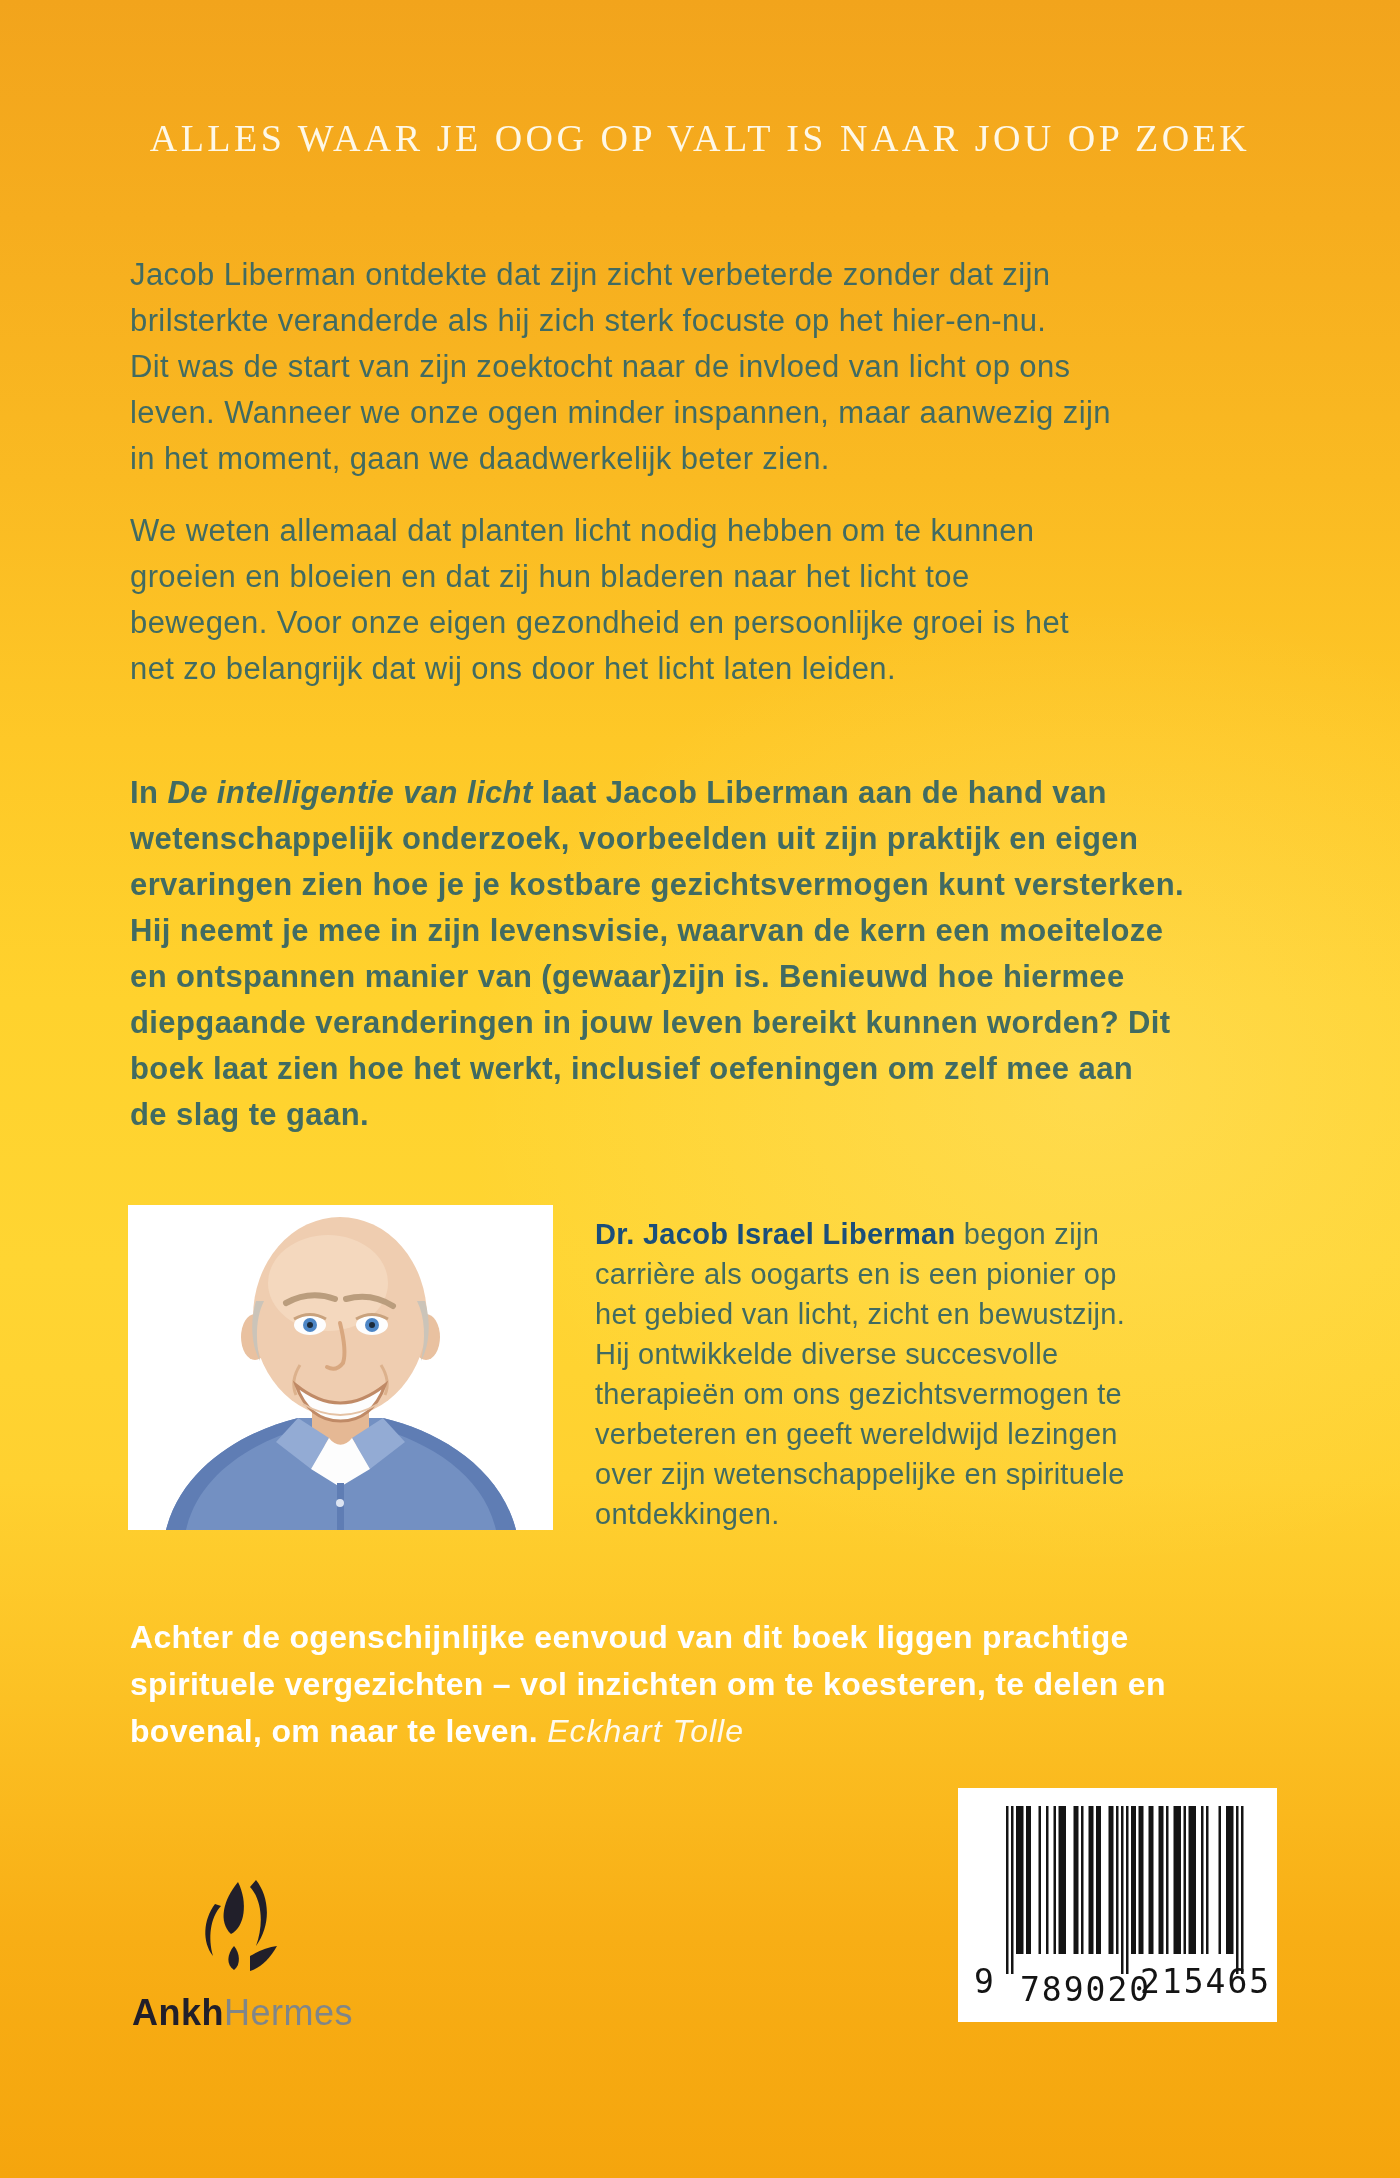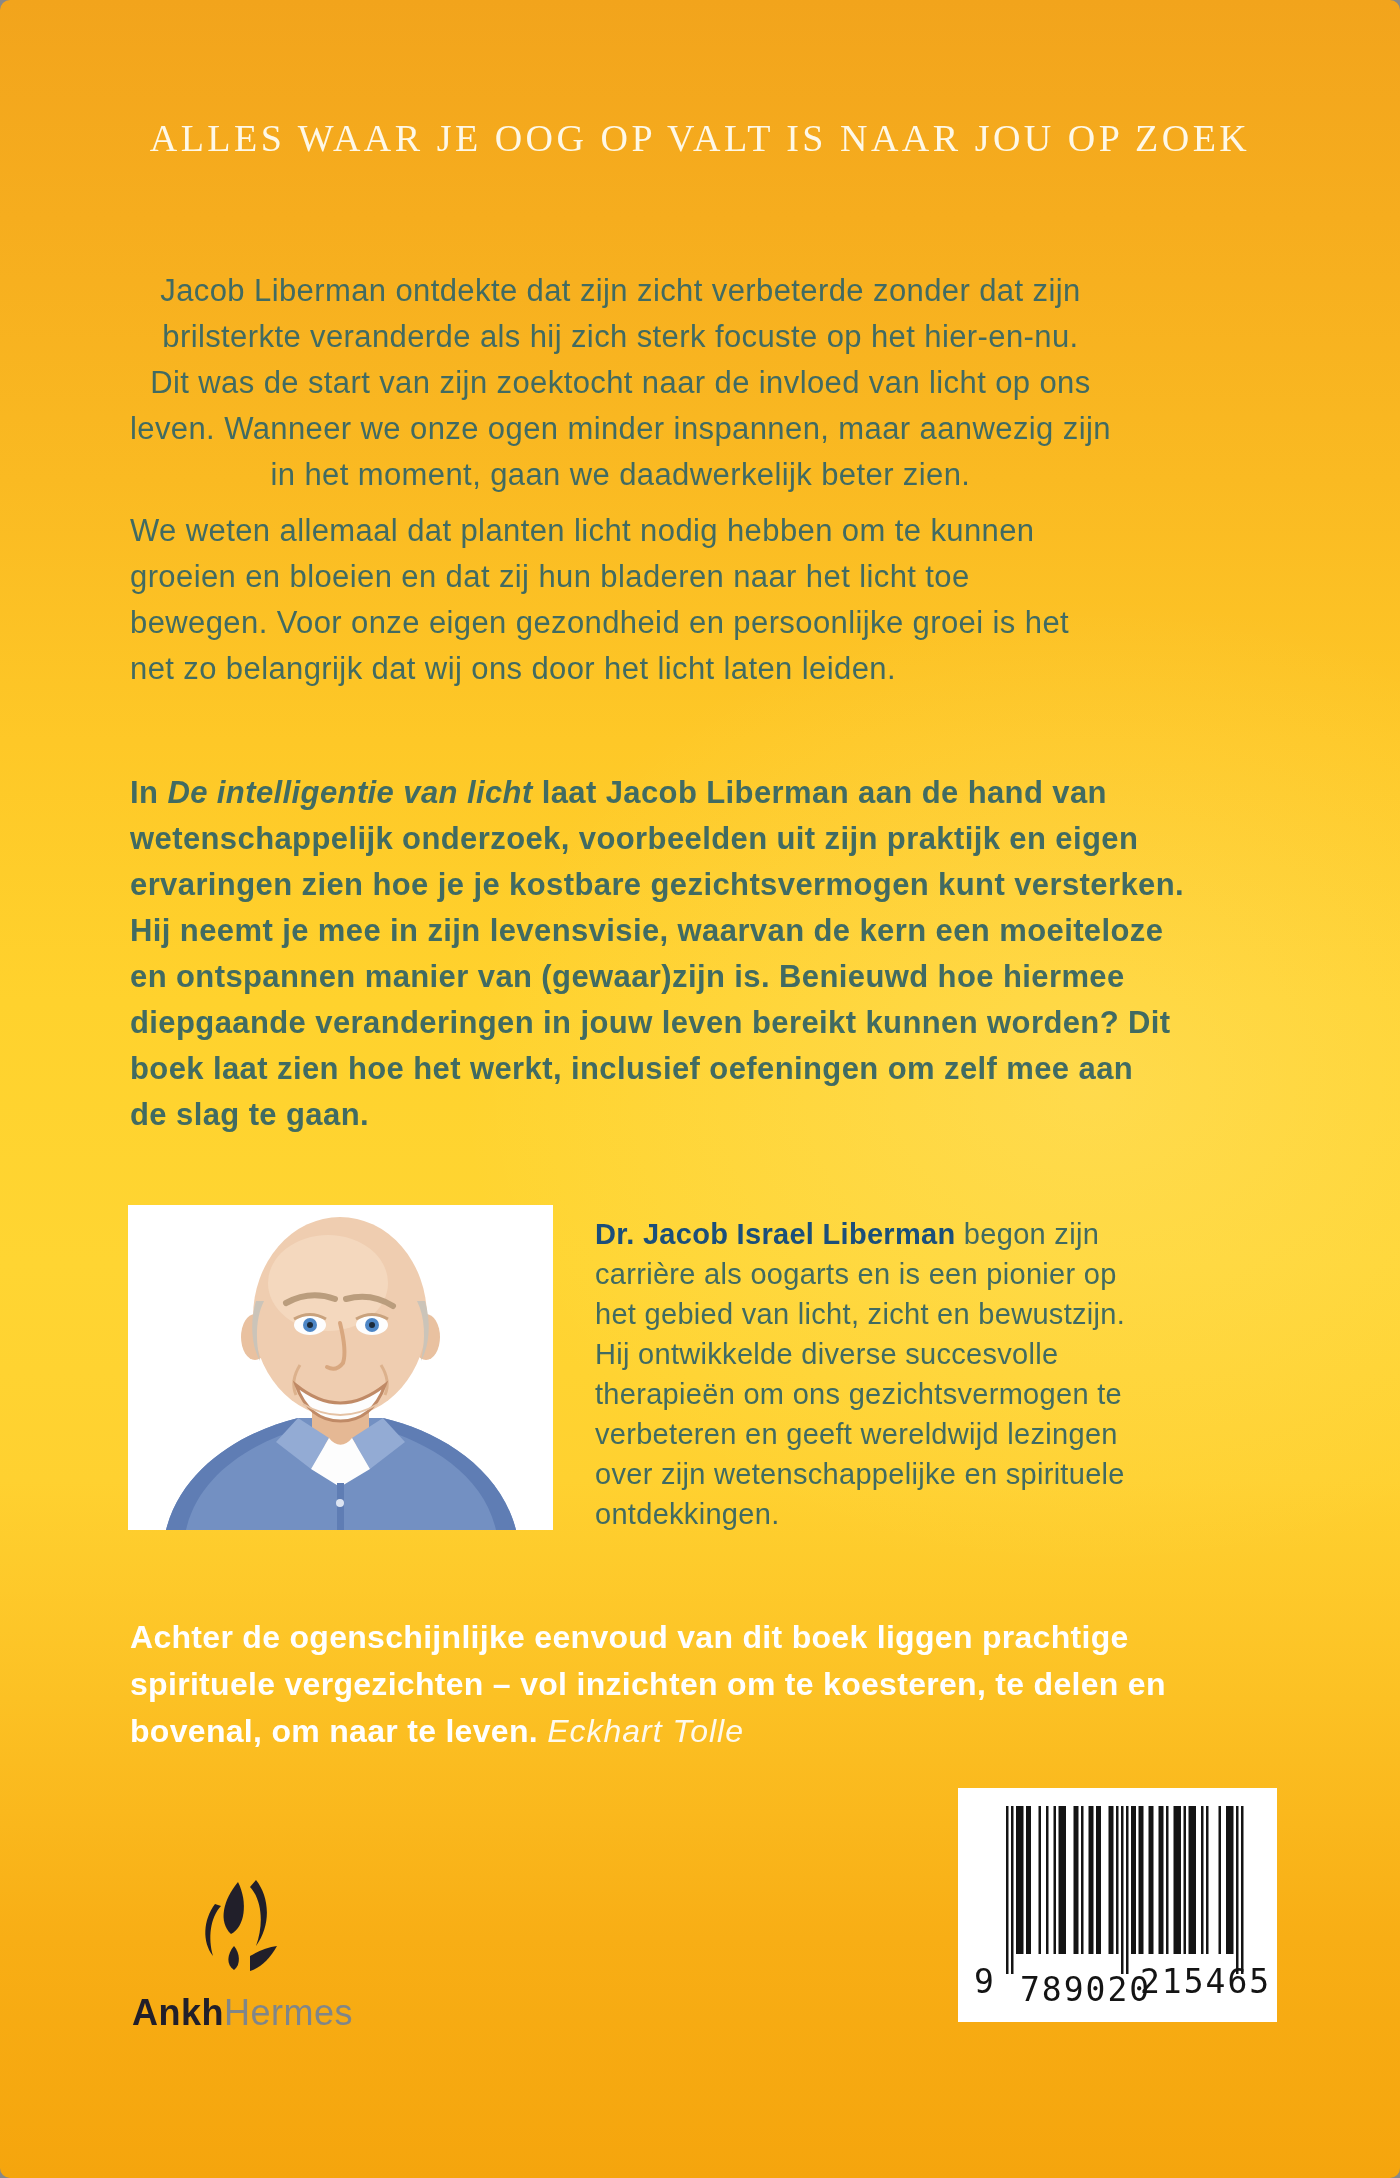--- a/index.html
+++ b/index.html
@@ -14,37 +14,36 @@
         var(--bg_top,#F2A41C) 0%,
         #F6AD1E 10%,
         #FABA22 22%,
         #FEC827 34%,
         var(--bg_middle,#FFD22D) 46%,
         #FFD532 58%,
         #FFD130 68%,
         #FCC124 78%,
         #F8AE15 89%,
         var(--bg_bottom,#F5A50D) 100%);
-    border-radius: 10px;
   }
   .tagline{
     position:absolute;left:0;top:116px;width:1400px;
     text-align:center;
     font-family:"Liberation Serif", serif;
     font-size:38px;letter-spacing:3.5px;
     color:var(--tagline,#FEF8E7);
     white-space:nowrap;
   }
   .body-par{
     position:absolute;left:130px;
     font-size:31px;line-height:46px;
     font-weight:400;letter-spacing:0.4px;
     color:var(--body_text,#416B62);
   }
-  .par-1{top:268px;text-align:center;}
+  .par-1{top:252px;}
   .par-2{top:508px;}
   .par-3{top:770px;font-weight:bold;}
   .book-title-italic{font-style:italic;}
   .photo-box{
     position:absolute;left:128px;top:1205px;width:425px;height:325px;
     background:#ffffff;
   }
   .bio{
     position:absolute;left:595px;top:1214px;width:700px;
     font-size:29px;line-height:40px;letter-spacing:0.3px;

